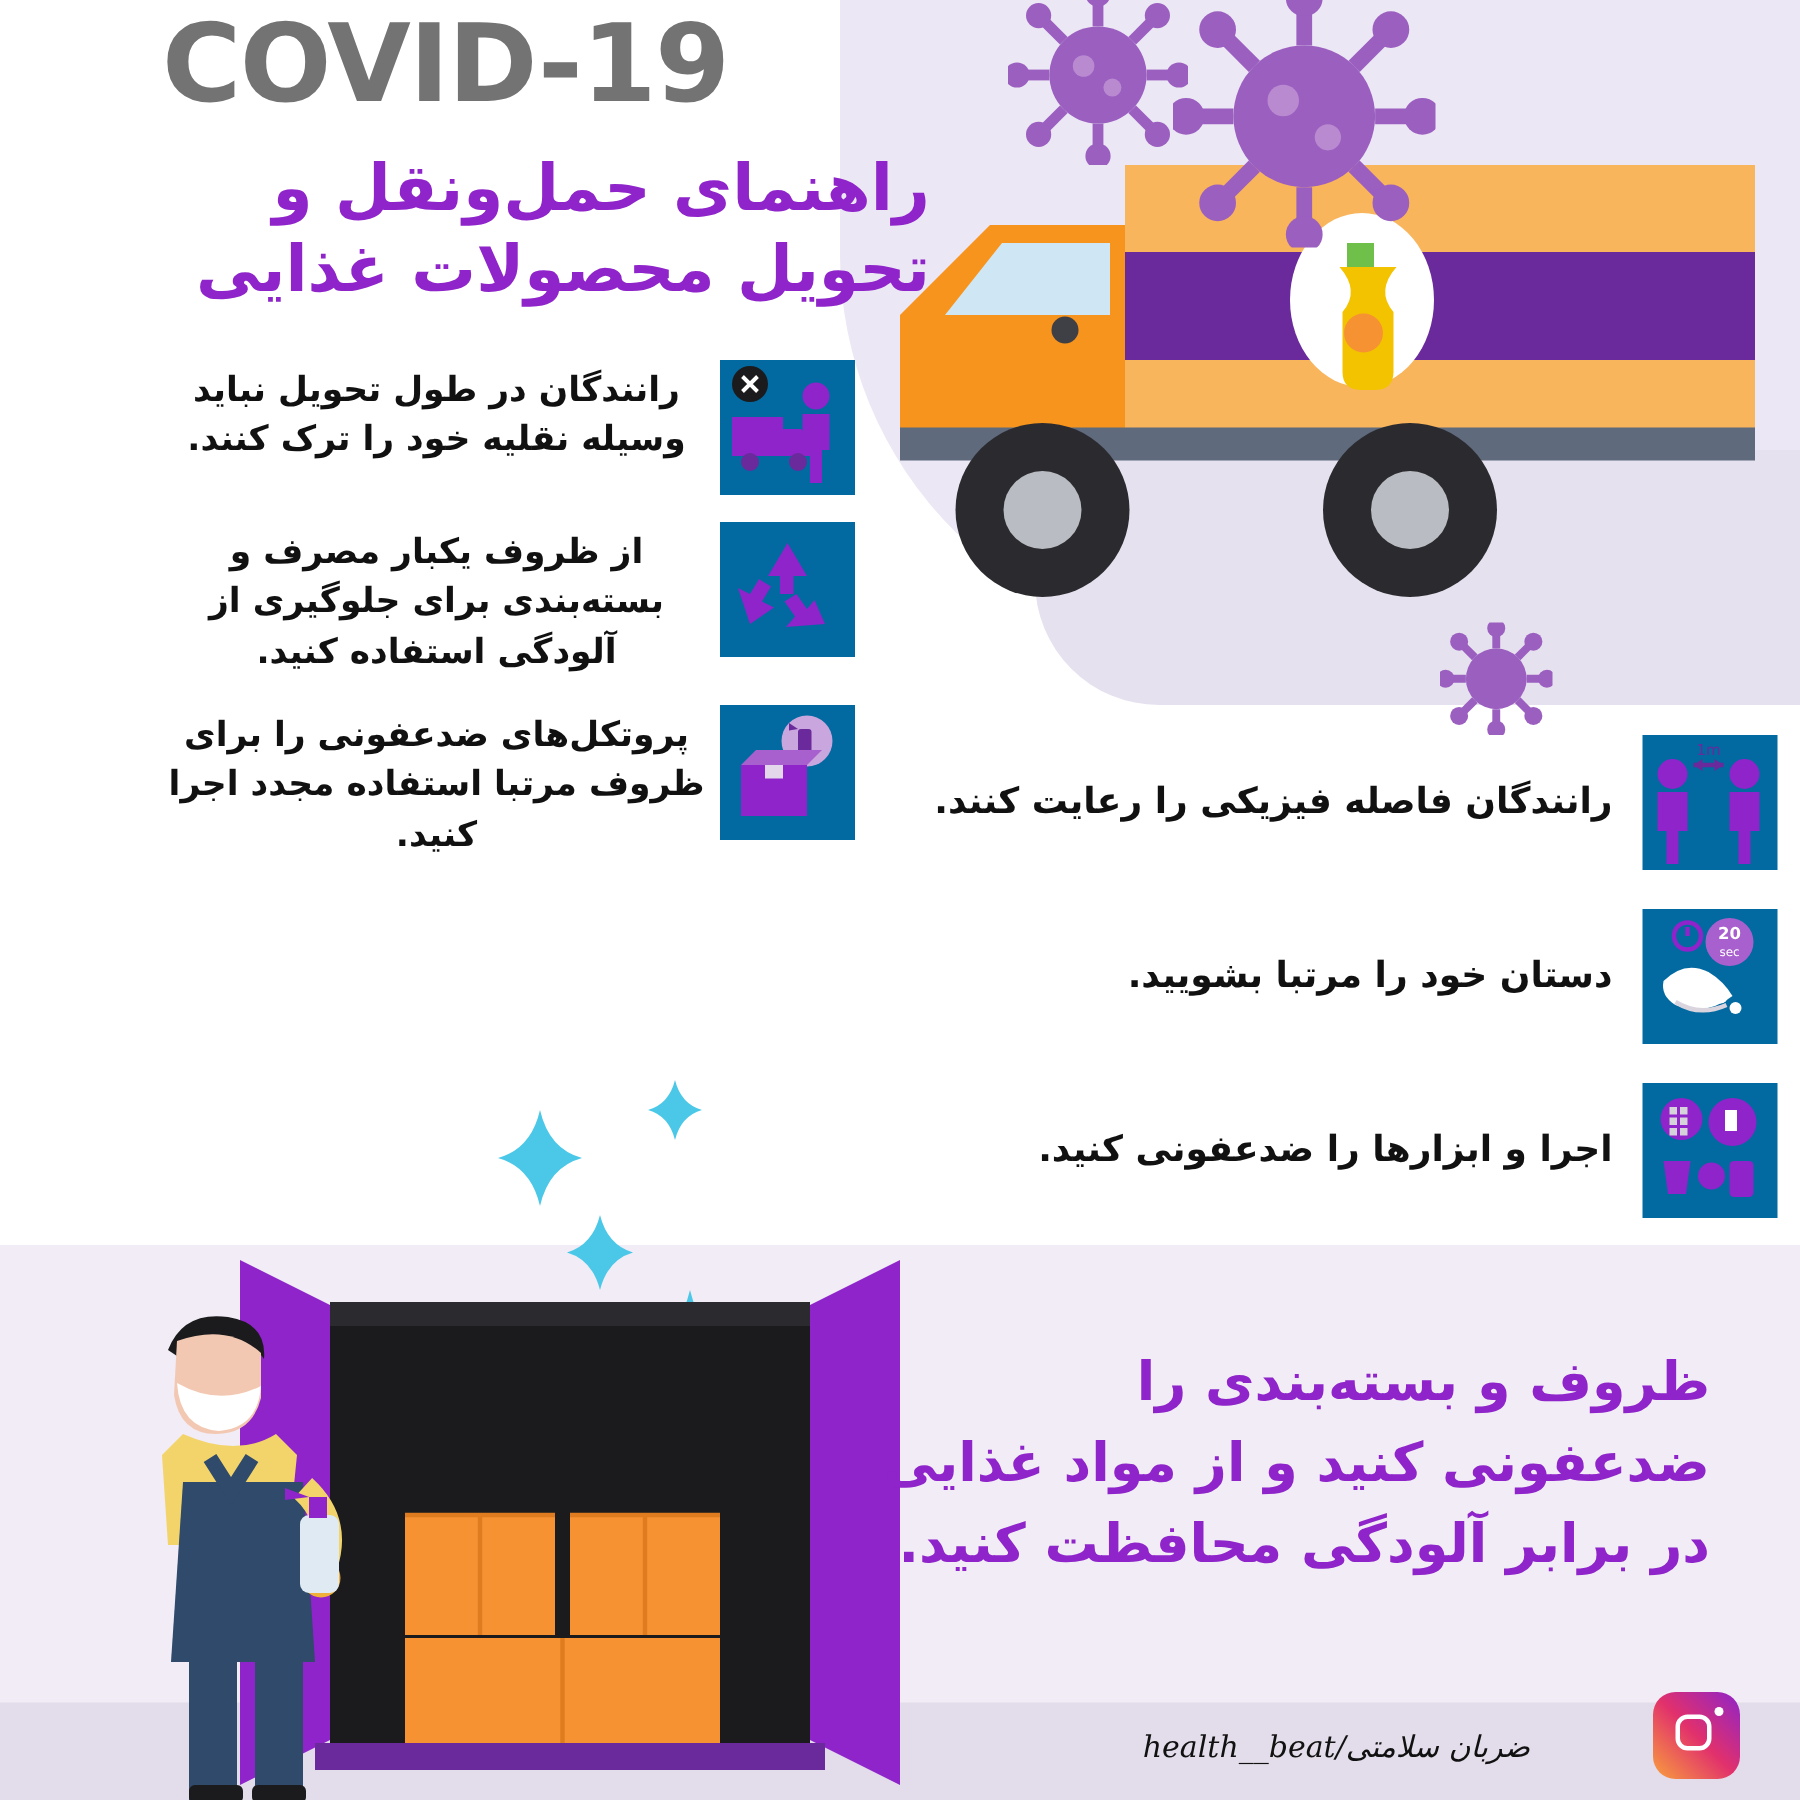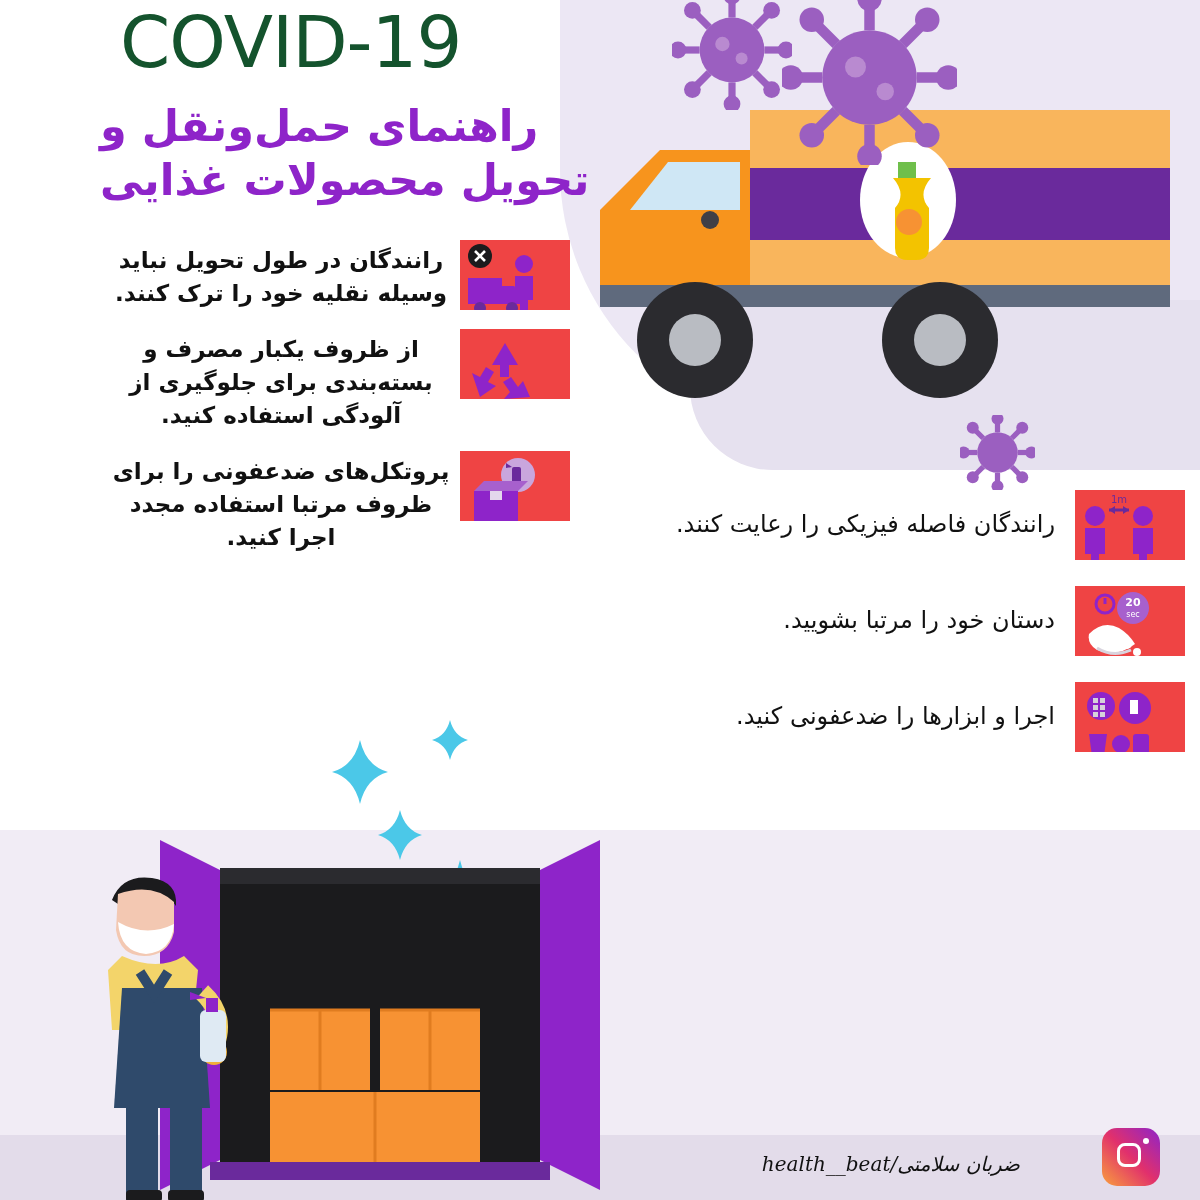--- a/index.html
+++ b/index.html
@@ -24,51 +24,51 @@
     position:absolute;left:0;top:830px;width:1200px;height:370px;
     background:#f1ecf5;
   }
   .band-bottom-floor{
     position:absolute;left:0;top:1135px;width:1200px;height:65px;
     background:#e3dcea;
   }
 
   
   .title-covid{
-    position:absolute;left:120px;top:6px;
-    font-size:72px;font-weight:normal;color:#14532d;
+    position:absolute;left:108px;top:6px;
+    font-size:72px;font-weight:bold;color:#737373;
     letter-spacing:-1px;line-height:1;
     font-family:"DejaVu Sans","Liberation Sans",sans-serif;
   }
   .title-fa{
     position:absolute;right:580px;top:100px;width:520px;
-    text-align:left;direction:rtl;
+    text-align:right;direction:rtl;
     font-size:43px;font-weight:bold;color:#8e24c9;line-height:1.25;
   }
 
   
   .left-list{position:absolute;left:110px;top:240px;width:460px;}
   .row{display:flex;align-items:flex-start;margin-bottom:18px;}
   .icon-box{
-    width:90px;height:70px;flex:0 0 90px;background:#ef4444;
-    position:relative;overflow:hidden;margin-left:8px;padding-left:20px;
+    width:90px;height:90px;flex:0 0 90px;background:#0369a1;
+    position:relative;overflow:hidden;margin-left:8px;
   }
   .row-text{
     direction:rtl;text-align:center;
     font-size:23px;font-weight:bold;color:#111;line-height:1.45;
     padding-top:4px;flex:1;
   }
 
   
   .right-list{position:absolute;left:565px;top:490px;width:620px;}
   .rrow{display:flex;align-items:center;margin-bottom:26px;}
   .rrow .icon-box{margin-left:0;margin-right:0;}
   .rrow .rtext{
     direction:rtl;text-align:right;flex:1;
-    font-size:24px;font-weight:normal;color:#111;line-height:1.4;
+    font-size:24px;font-weight:bold;color:#111;line-height:1.4;
     padding-right:20px;
   }
 
   
   .bottom-text{
     position:absolute;right:60px;top:895px;width:560px;
     direction:rtl;text-align:right;
     font-size:36px;font-weight:bold;color:#8e24c9;line-height:1.5;
   }
 
@@ -354,17 +354,18 @@
 
     <path d="M142 132 q24 22 14 52" stroke="#f3d46a" stroke-width="18" fill="none"></path>
     <circle cx="154" cy="192" r="13" fill="#f0b03a"></circle>
     <rect x="140" y="150" width="26" height="52" rx="6" fill="#dfeaf3"></rect>
     <rect x="146" y="138" width="12" height="14" fill="#8e24c9"></rect>
     <path d="M146 138 l-16 -6 l0 8 z" fill="#8e24c9"></path>
     <rect x="66" y="330" width="36" height="12" rx="4" fill="#1b1b1d"></rect>
     <rect x="108" y="330" width="36" height="12" rx="4" fill="#1b1b1d"></rect>
   </svg>
 
+  <div class="bottom-text">ظروف و بسته‌بندی را ضدعفونی کنید و از مواد غذایی در برابر آلودگی محافظت کنید.</div>
 
   <div class="footer">ضربان سلامتی/health__beat</div>
   <div class="ig"></div>
 
 </div>
 
 </body></html>

